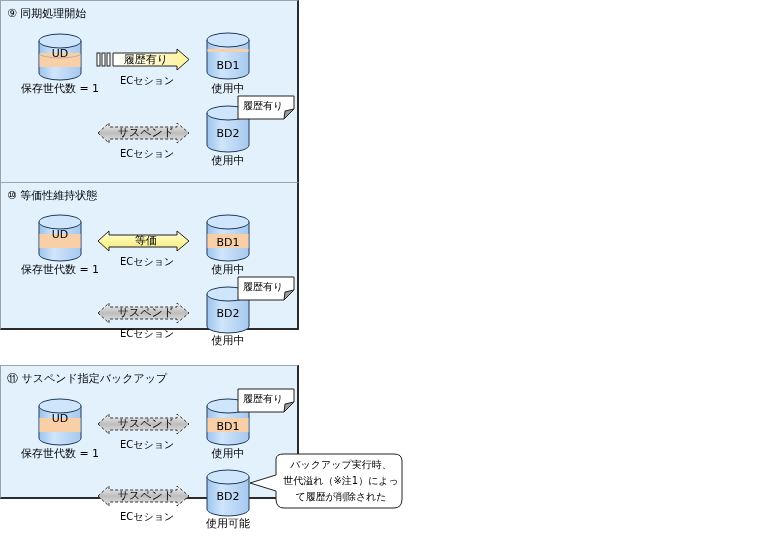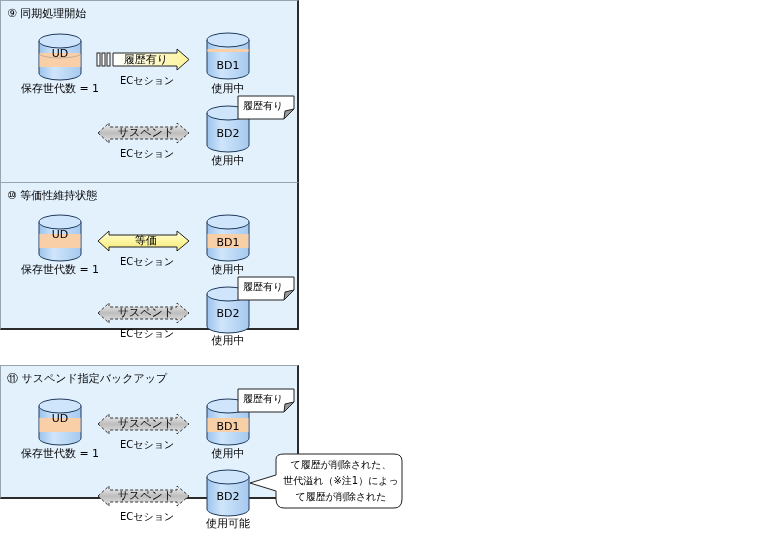--- a/index.html
+++ b/index.html
@@ -179,16 +179,16 @@
     <ellipse cx="23" cy="8" rx="21" ry="7" fill="#cfe5fb" stroke="#1f3a5a" stroke-width="1"></ellipse>
   </svg>
   <div class="lbl" style="left:204px;top:124px;width:46px">BD2</div>
   <div class="lbl" style="left:196px;top:150px;width:62px">使用可能</div>
 </div>
 
 <svg style="left:248px;top:453px" width="160" height="58">
   <path d="M28,6 Q28,1 36,1 L146,1 Q154,1 154,8 L154,46 Q154,55 146,55 L36,55 Q28,55 28,46 L28,38 L2,30 L28,22 Z" fill="#fff" stroke="#222" stroke-width="1"></path>
 </svg>
 <div class="lbl small" style="left:276px;top:457px;width:130px;line-height:16px">
-  <div>て履歴が削除された、</div>
+  <div>バックアップ実行時、</div>
   <div>世代溢れ（※注1）によっ</div>
   <div>て履歴が削除された</div>
 </div>
 
 </body></html>

